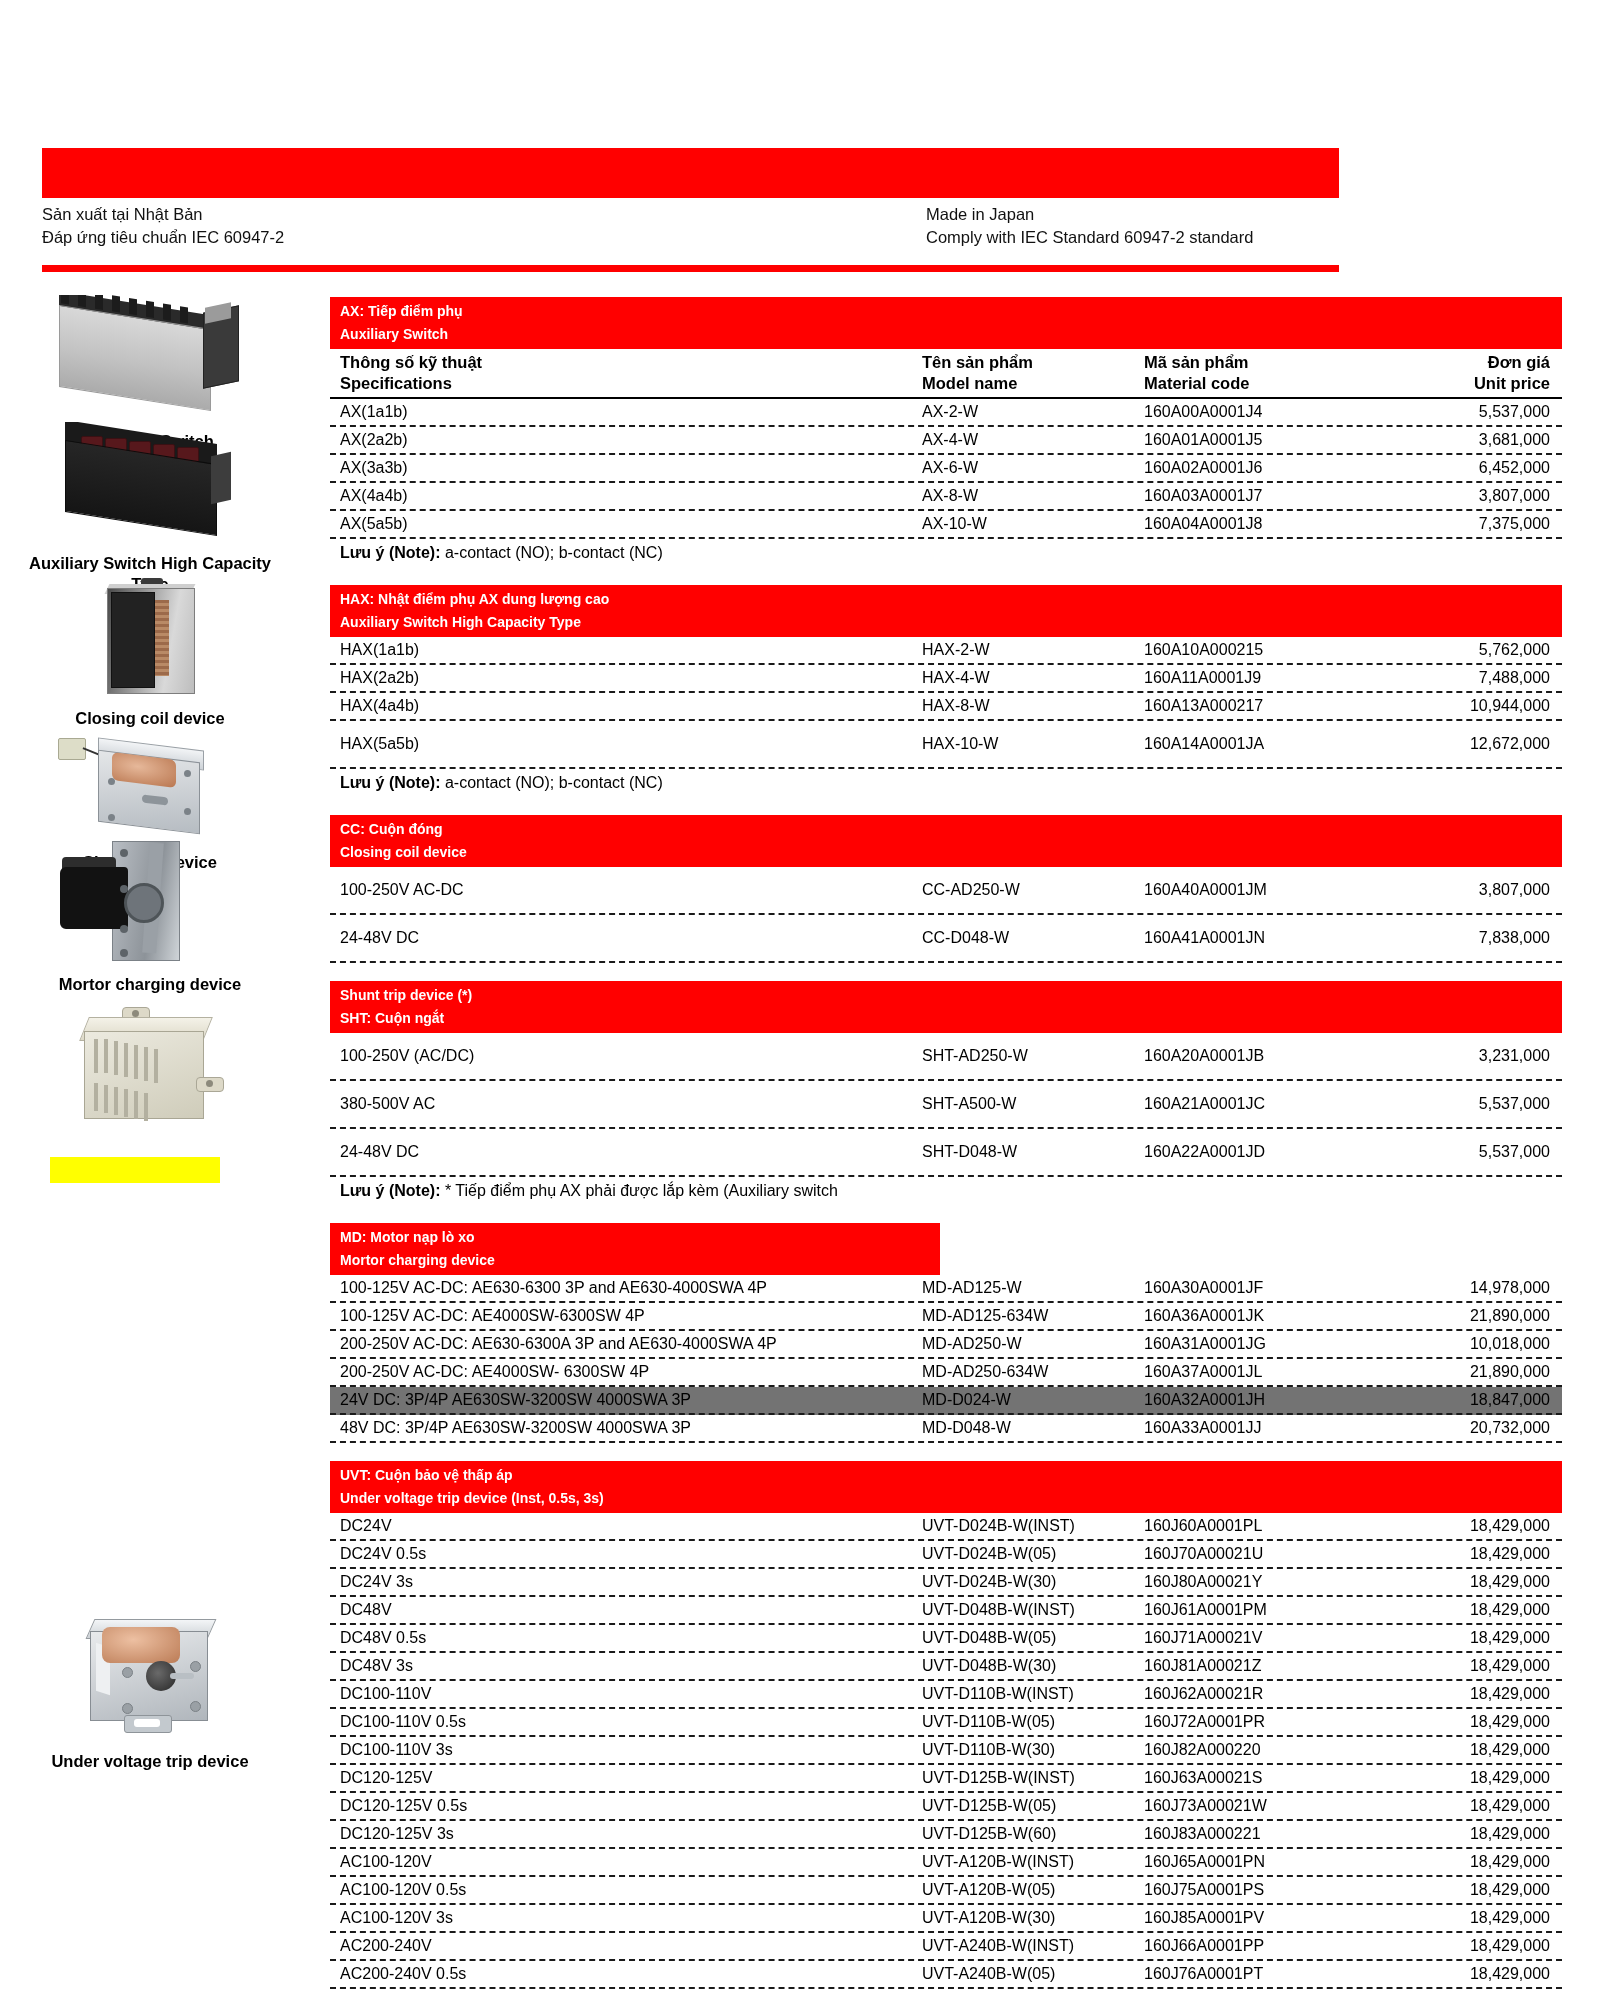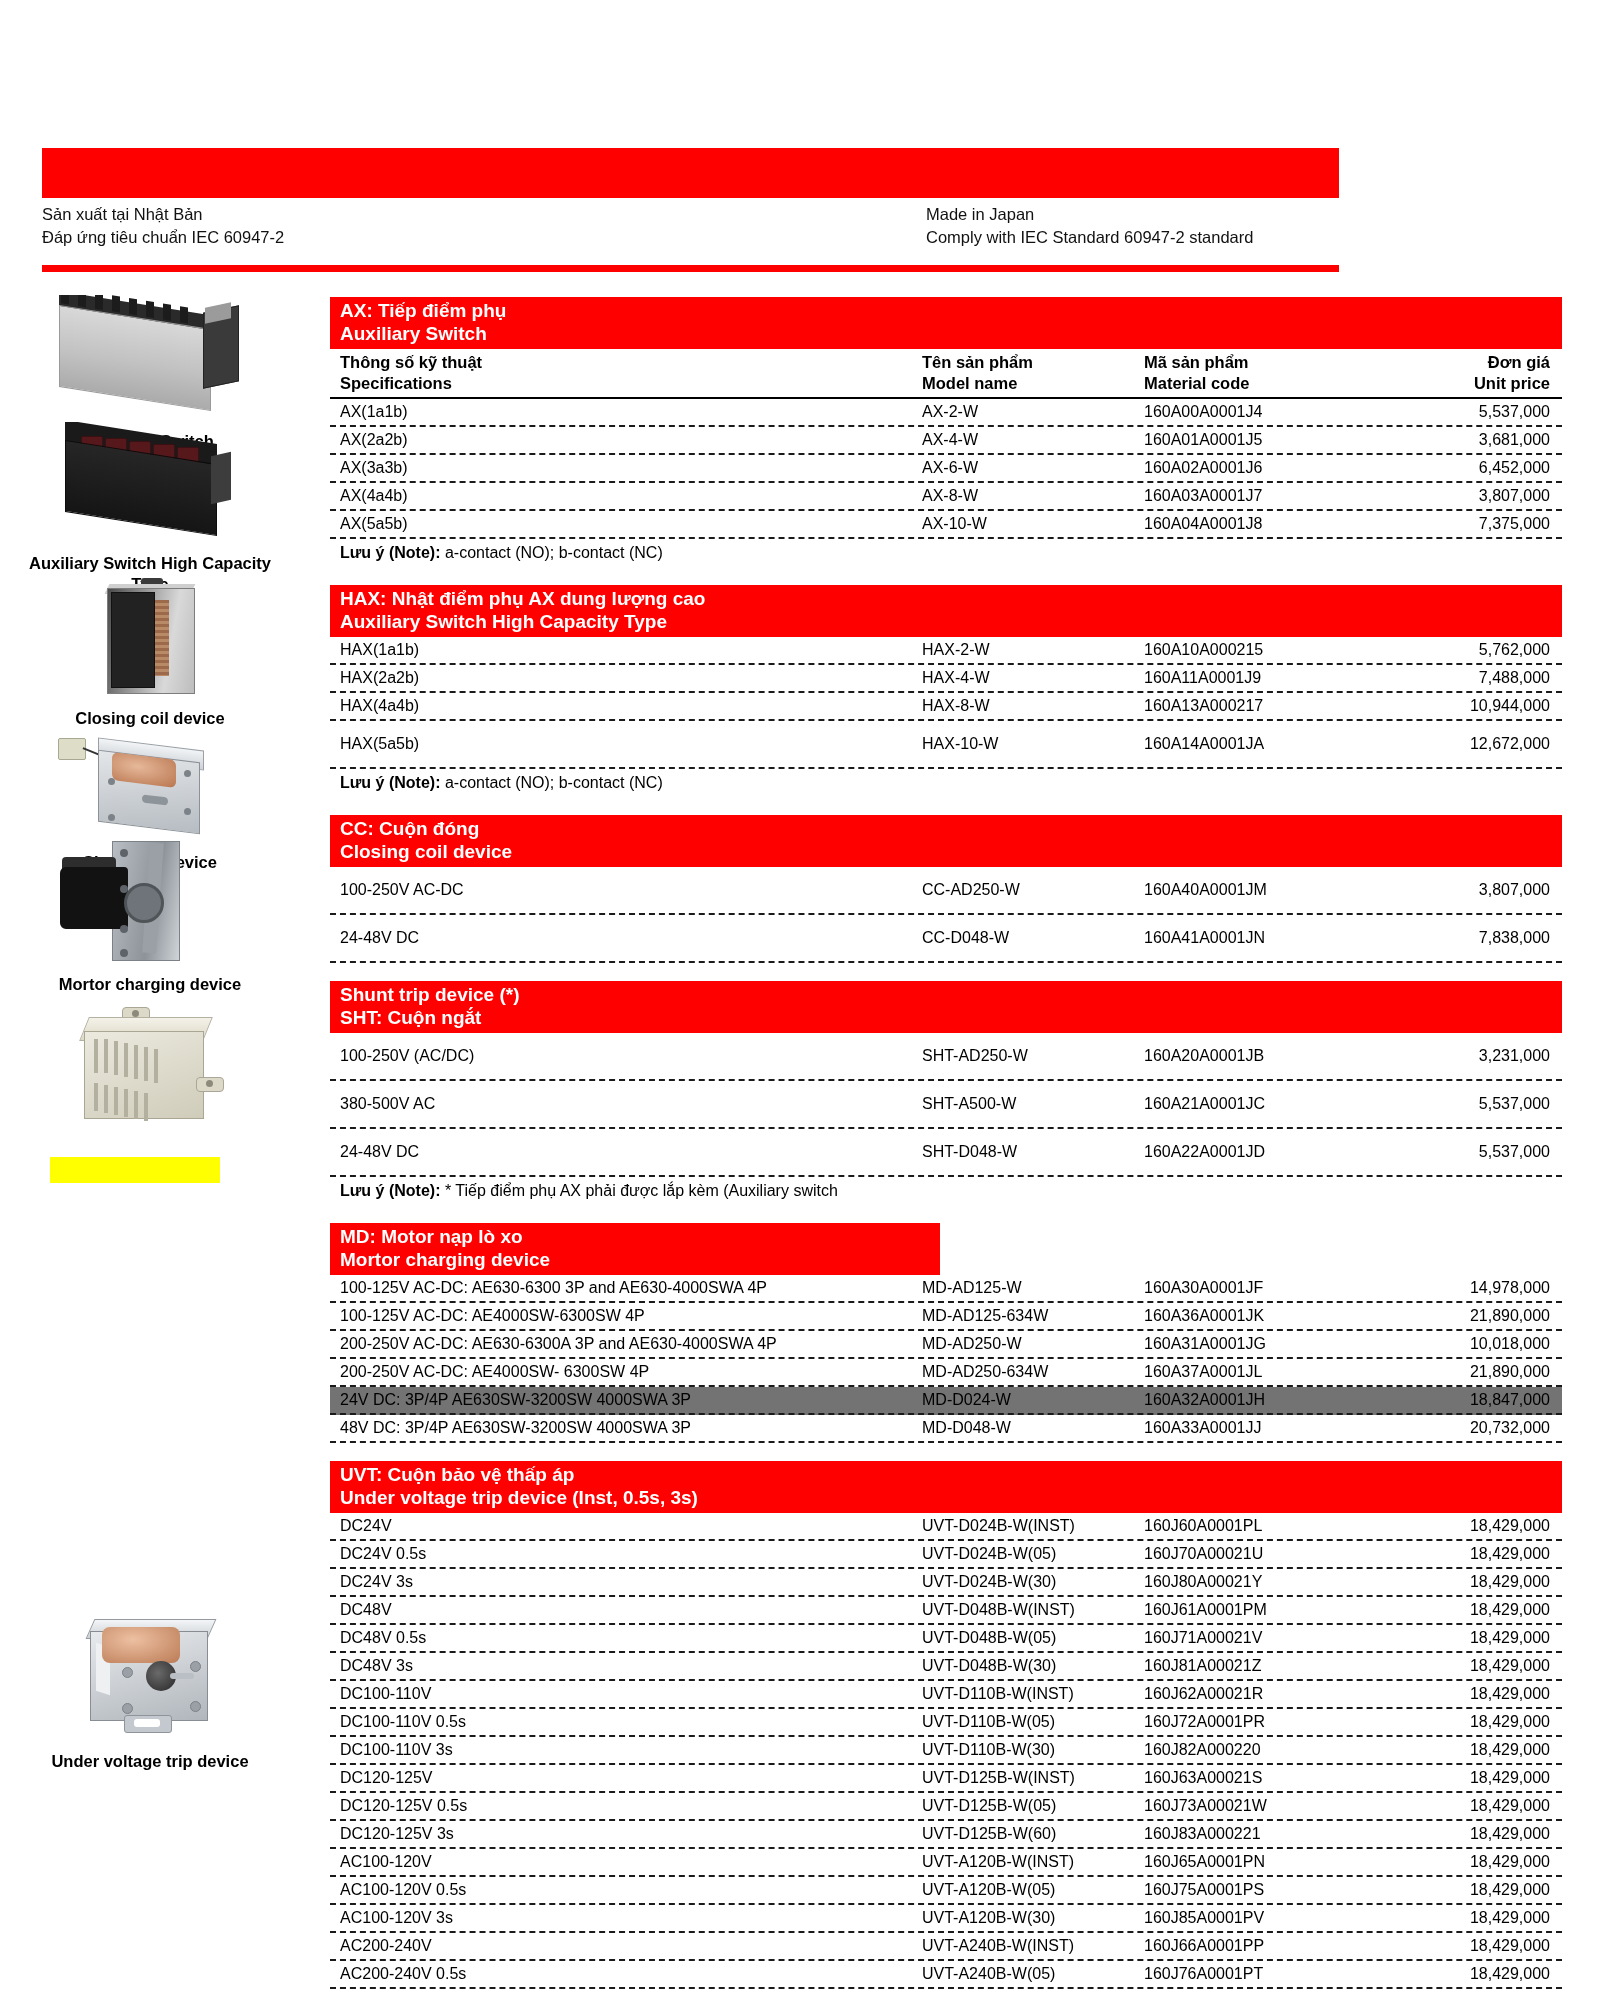--- a/index.html
+++ b/index.html
@@ -116,21 +116,21 @@
   .uvb-foot{position:absolute;left:74px;top:110px;width:46px;height:16px;background:#c3c9ce;border:1px solid #8e9499;border-radius:3px;}
   .uvb-fh{position:absolute;left:84px;top:114px;width:26px;height:8px;background:#fff;border-radius:3px;}
   .uvb-scr{position:absolute;width:9px;height:9px;border-radius:50%;background:#9aa0a5;border:1px solid #7b8186;}
   .uvb-lbl{position:absolute;left:46px;top:40px;width:14px;height:48px;background:#eef0f2;transform:skewY(18deg);}
 
   
   .table{
     position:absolute;left:330px;top:297px;width:1232px;
   }
   .sect{
-    background:#ff0000;color:#fff;font-weight:bold;font-size:19px;
+    background:#ff0000;color:#fff;font-weight:bold;font-size:14px;
     line-height:22.5px;padding:3px 10px 4px 10px;
   }
   .sect.short{width:610px;box-sizing:border-box;}
   .sect div{white-space:nowrap;}
 
   .colhdr{display:flex;font-weight:bold;font-size:16.5px;line-height:21px;
     padding:3px 0 3px 0;border-bottom:2.5px solid #000;}
   .colhdr .c{white-space:nowrap;}
 
   .row{display:flex;align-items:baseline;font-size:16px;line-height:20px;

